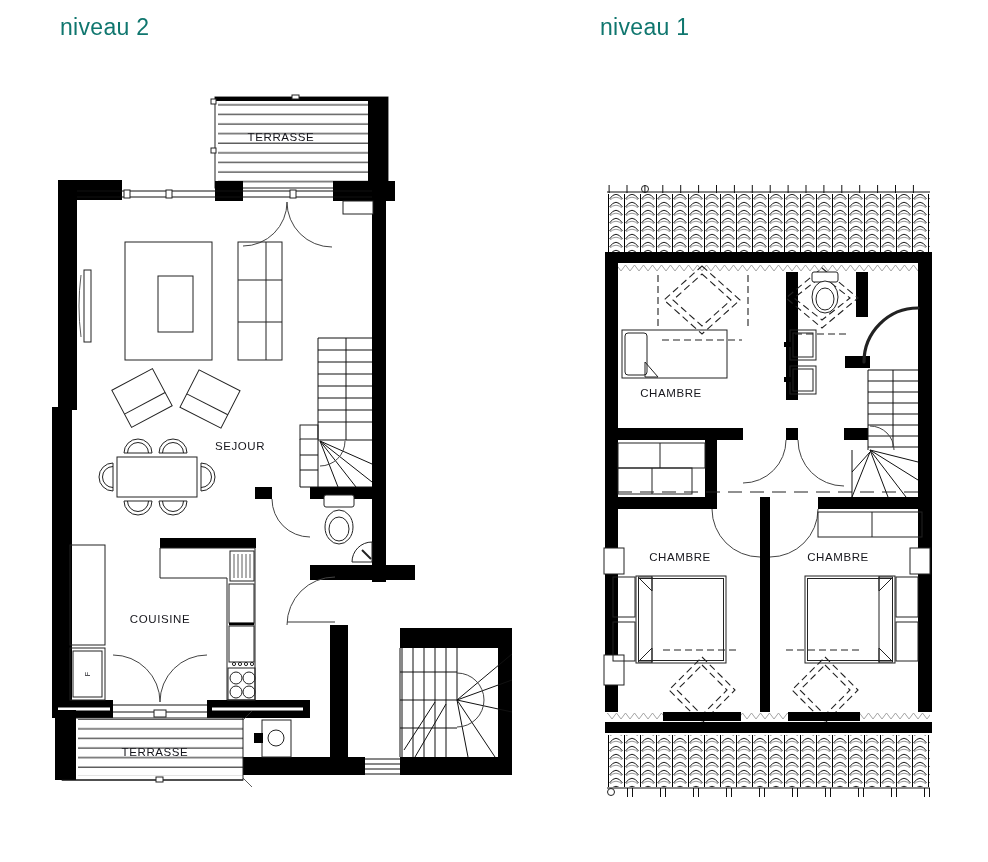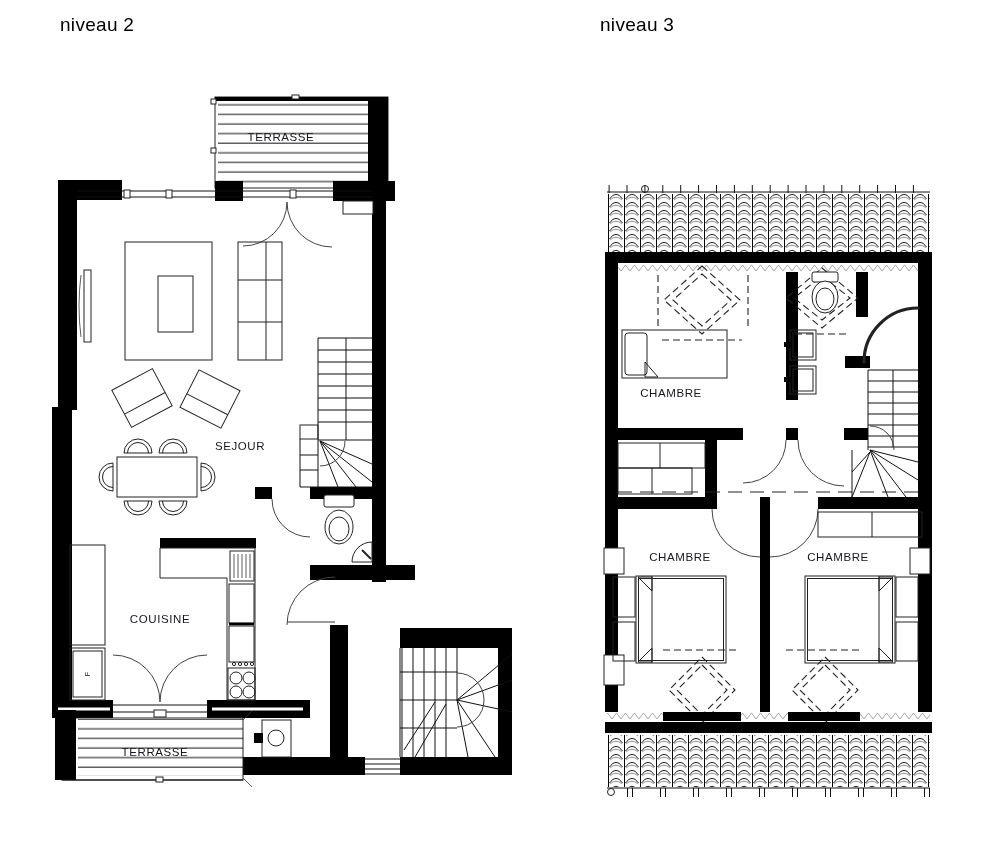--- a/index.html
+++ b/index.html
@@ -1,18 +1,18 @@
 <!DOCTYPE html>
 <html><head>
 <meta charset="utf-8">
 <style>
   html,body{margin:0;padding:0;background:#ffffff;}
   .canvas{position:relative;width:988px;height:862px;background:#fff;overflow:hidden;
           font-family:"Liberation Sans",sans-serif;}
-  .plan-title{position:absolute;font-size:19px;color:#000000;letter-spacing:.3px;}
+  .plan-title{position:absolute;font-size:23px;color:#0f766e;letter-spacing:.3px;}
   #title-n2{left:60px;top:14px;}
   #title-n3{left:600px;top:14px;}
   svg{position:absolute;left:0;top:0;}
   svg text{font-family:"Liberation Sans",sans-serif;fill:#16161c;}
   .room-label{font-size:11.5px;letter-spacing:.6px;}
   .tiny-label{font-size:7px;}
   .ln{stroke:#111;stroke-width:1;fill:none;}
   .thin{stroke:#333;stroke-width:.8;fill:none;}
   .wall{fill:#000;stroke:none;}
   .furn{stroke:#222;stroke-width:1;fill:#fff;}
@@ -20,21 +20,21 @@
   .dash{stroke:#222;stroke-width:1.1;fill:none;stroke-dasharray:7 4;}
   .dashline{stroke:#222;stroke-width:1.2;fill:none;stroke-dasharray:14 8;}
   .arc{stroke:#444;stroke-width:1;fill:none;}
 </style>
 </head>
 <body>
 
 <div class="canvas">
 
   <div class="plan-title" id="title-n2">niveau 2</div>
-  <div class="plan-title" id="title-n3">niveau 3</div>
+  <div class="plan-title" id="title-n3">niveau 1</div>
 
   <svg width="988" height="862" viewBox="0 0 988 862">
     <defs>
       <pattern id="tiles" width="16" height="8" patternUnits="userSpaceOnUse">
         <line x1="0.5" y1="0" x2="0.5" y2="8" stroke="#000" stroke-width="1"></line>
         <path d="M1.5,7 Q8,-2.5 14.5,7" fill="none" stroke="#000" stroke-width=".9"></path>
         <path d="M1.5,8.4 Q8,2 14.5,8.4" fill="none" stroke="#666" stroke-width=".7"></path>
       </pattern>
       <pattern id="gutter" width="9" height="8" patternUnits="userSpaceOnUse">
         <path d="M0,7 L4.5,1 L9,7" fill="none" stroke="#9a9a9a" stroke-width=".9"></path>

